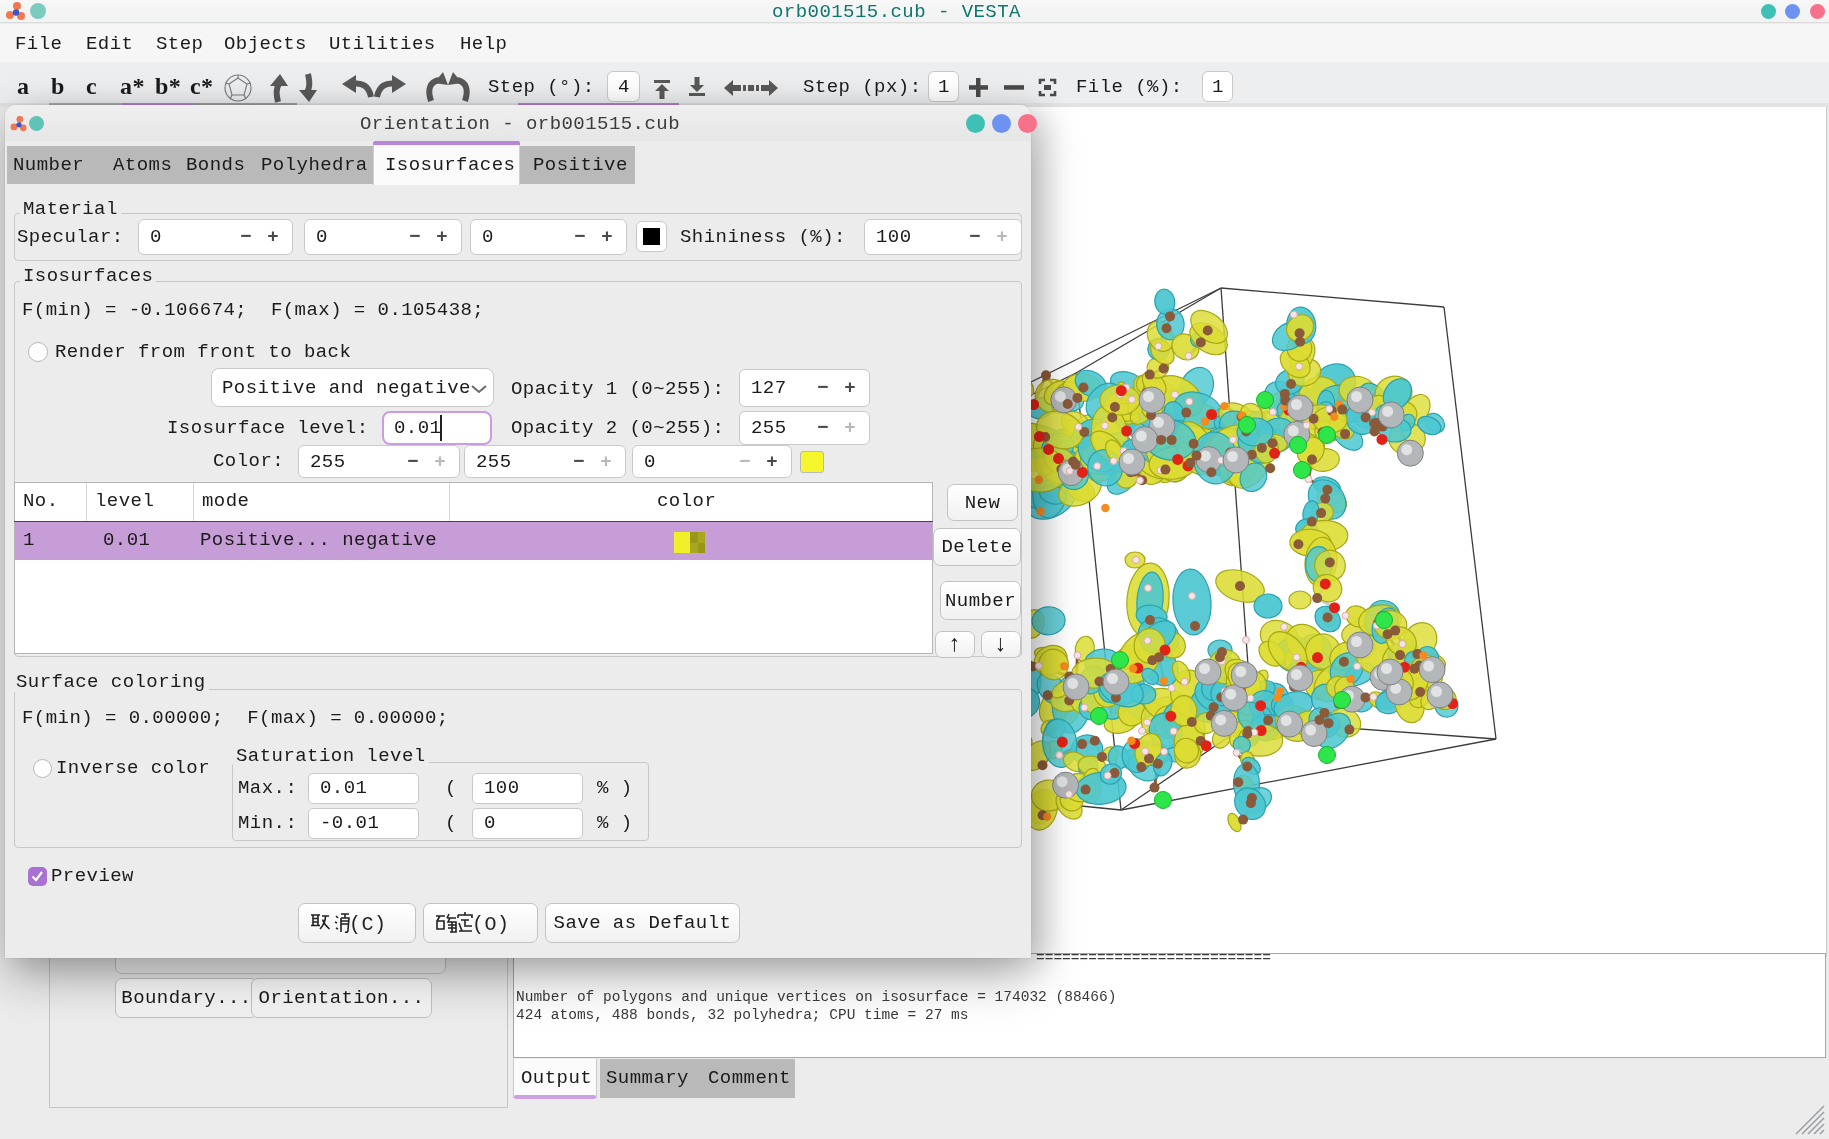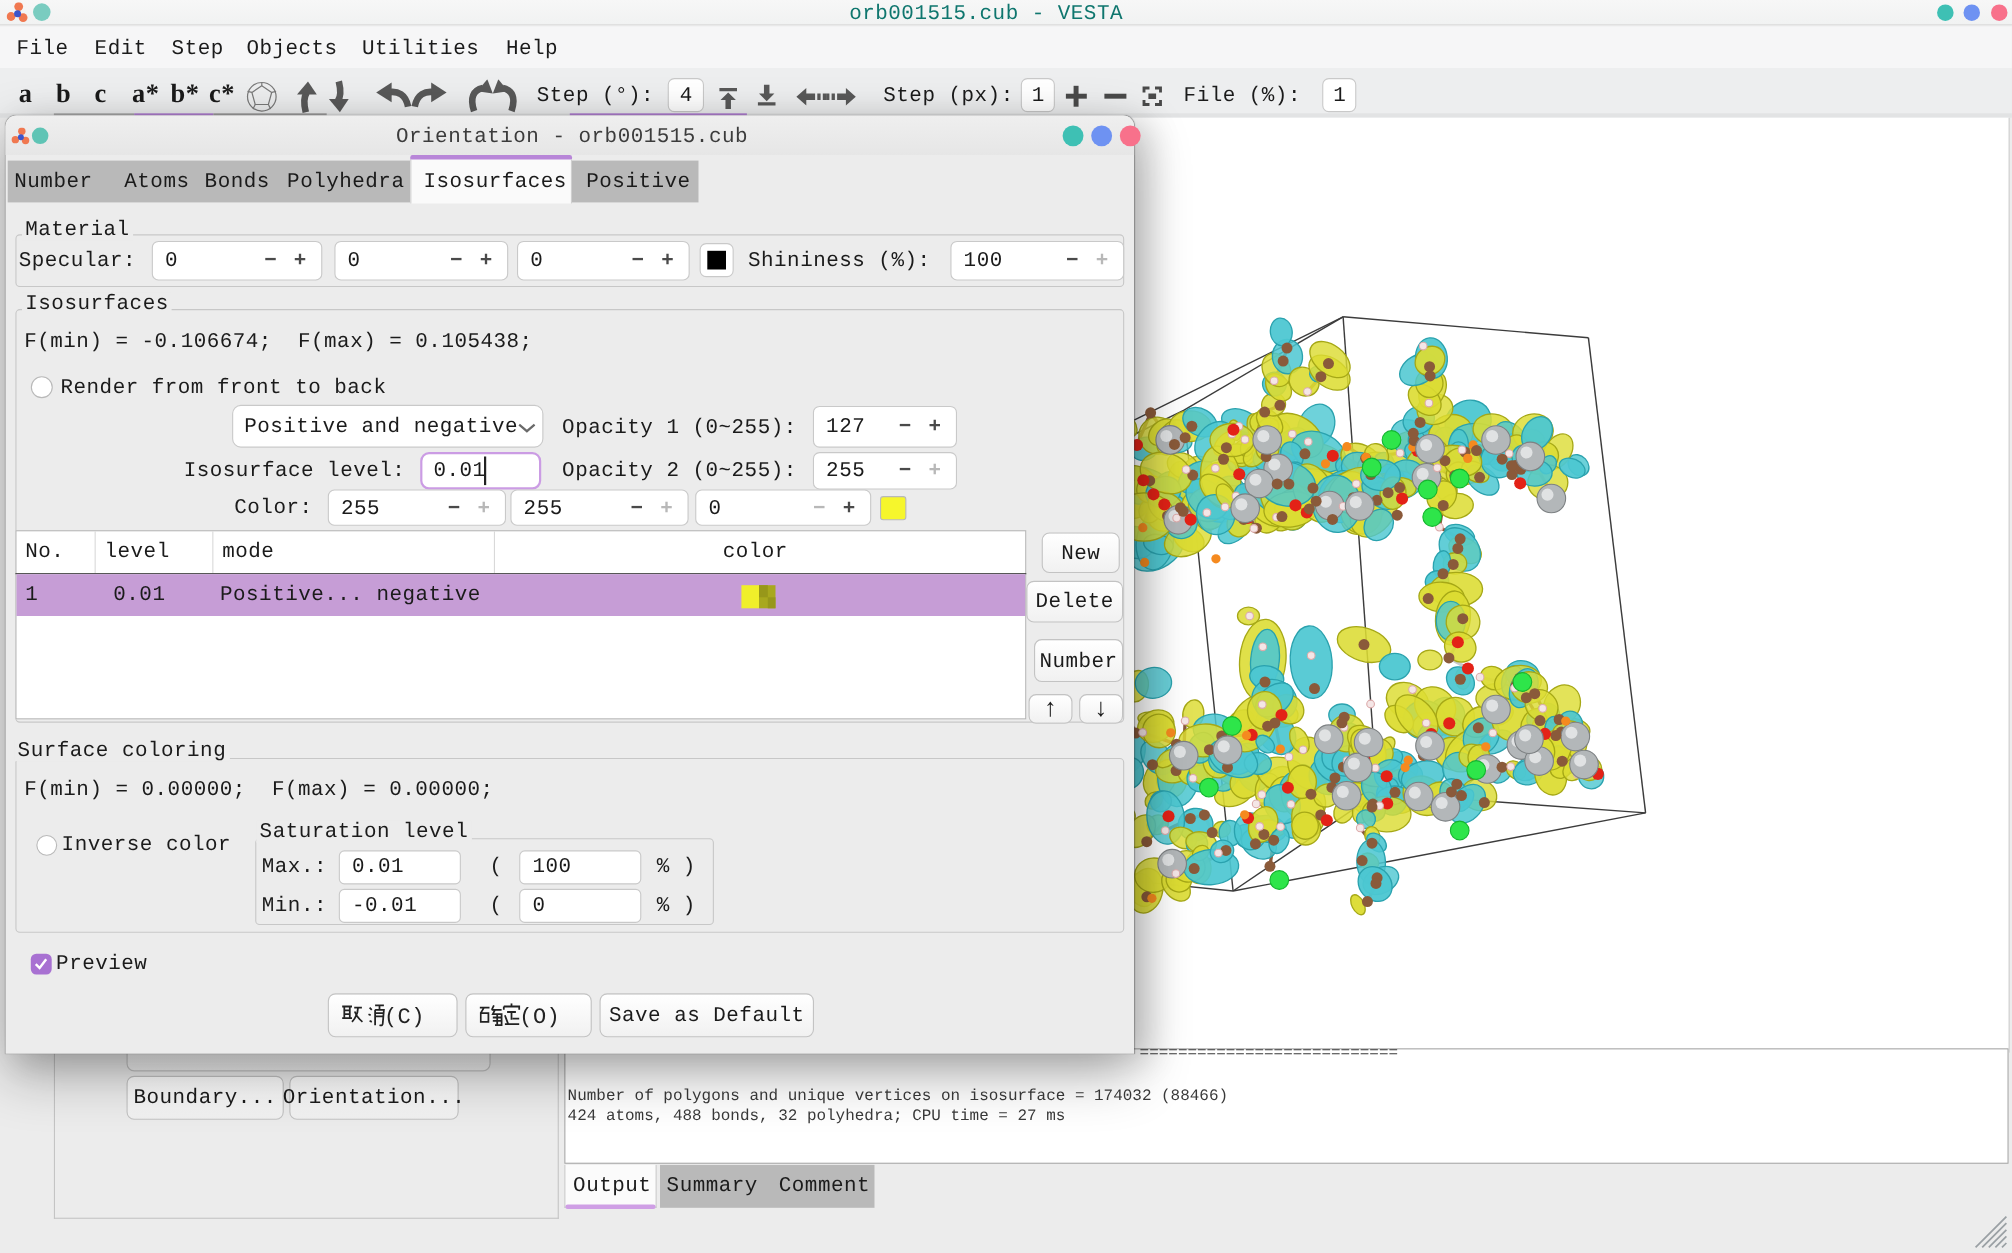--- a/index.html
+++ b/index.html
@@ -966,21 +966,21 @@
 <circle cx="873.5" cy="561.5" r="5.5" fill="#e0e2e3"></circle>
 <circle cx="927.0" cy="588.0" r="13" fill="#b3b7b9" stroke="#7d8183" stroke-width="1"></circle>
 <circle cx="923.5" cy="584.5" r="5.5" fill="#e0e2e3"></circle>
 <circle cx="847.0" cy="538.0" r="13" fill="#b3b7b9" stroke="#7d8183" stroke-width="1"></circle>
 <circle cx="843.5" cy="534.5" r="5.5" fill="#e0e2e3"></circle>
 </svg>
 
 <div class="abs" style="left:49px;top:956px;width:459px;height:152px;background:#ececec;border:1px solid #c4c4c4;border-top:none"></div>
 <div class="abs" style="left:115px;top:950px;width:331px;height:24px;background:linear-gradient(#fdfdfd,#f0f0f0);border:1px solid #c3c3c3;border-radius:7px"></div>
 <div class="btn" style="left:115px;top:978px;width:143px;height:40px">Boundary...</div>
-<div class="btn" style="left:263px;top:978px;width:154px;height:40px">Orientation...</div>
+<div class="btn" style="left:251px;top:978px;width:181px;height:40px">Orientation...</div>
 
 <div class="abs" style="left:513px;top:953px;width:1313px;height:105px;background:#fff;border:1px solid #a6a6a6"></div>
 <div class="lb" style="left:1036px;top:950px;font-size:14.5px;line-height:17px;letter-spacing:0;color:#3a3a3a">===========================</div>
 <div class="lb" style="left:516px;top:988px;font-size:14.5px;line-height:18px;letter-spacing:0;color:#3a3a3a">Number of polygons and unique vertices on isosurface = 174032 (88466)
 424 atoms, 488 bonds, 32 polyhedra; CPU time = 27 ms</div>
 
 <div class="abs" style="left:513px;top:1059px;width:84px;height:39px;background:#fbfbfb;border:1px solid #c9c9c9;border-top:none"></div>
 <div class="abs" style="left:600px;top:1059px;width:195px;height:39px;background:#b9b9b9"></div>
 <div class="lb" style="left:521px;top:1067px">Output</div>
 <div class="lb" style="left:606px;top:1067px">Summary</div>

